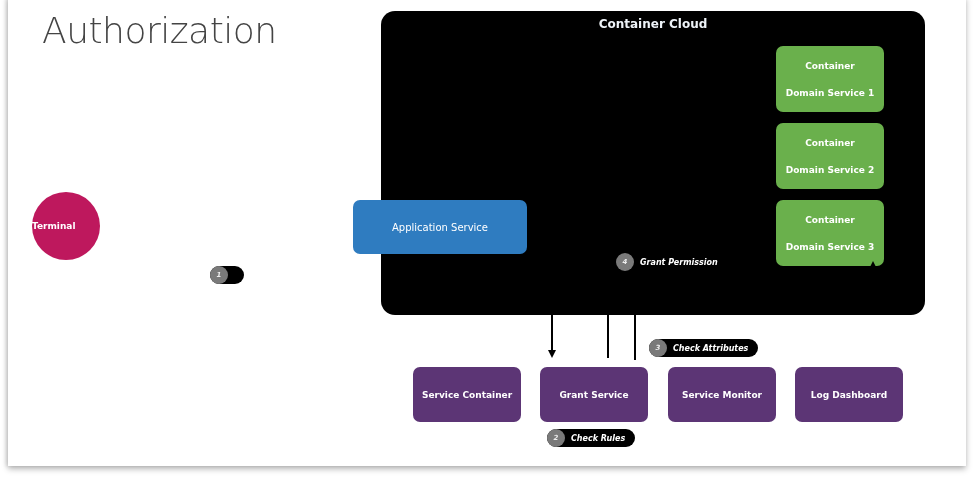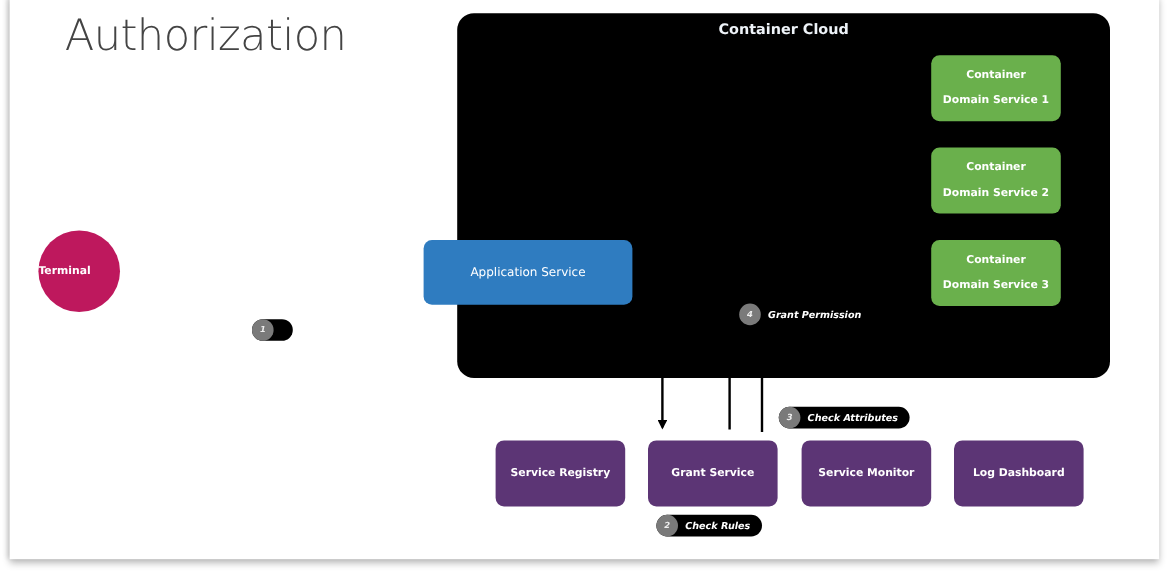--- a/index.html
+++ b/index.html
@@ -1,28 +1,28 @@
 <!DOCTYPE html>
 <html><head>
 <meta charset="utf-8">
 <style>
   html, body { margin:0; padding:0; }
   body { width:975px; height:480px; background:#ffffff; position:relative; overflow:hidden;
          font-family:"DejaVu Sans", sans-serif; }
   .slide { position:absolute; left:8px; top:-4px; width:958px; height:470px; background:#fff;
            box-shadow: 0 3px 6px rgba(0,0,0,0.28), -2px 0 4px rgba(0,0,0,0.12); }
-  .title { position:absolute; left:54px; top:10px; font-family:"DejaVu Sans", sans-serif;
+  .title { position:absolute; left:42px; top:10px; font-family:"DejaVu Sans", sans-serif;
            font-weight:200; font-size:36px; color:#444; letter-spacing:-0.5px; }
   .cloud { position:absolute; left:381px; top:11px; width:544px; height:304px; background:#000000;
            border-radius:14px; }
   .cloud-title { position:absolute; left:0; width:544px; top:6px; text-align:center; font-weight:bold;
            font-size:12px; color:#eef3f8; }
   .box { position:absolute; border-radius:7px; color:#fff; font-weight:bold; font-size:9px;
          display:flex; flex-direction:column; align-items:center; justify-content:center; text-align:center; }
-  .green { background:#6ab04c; width:108px; height:55px; justify-content:space-around; padding:6px 0; box-sizing:border-box; }
+  .green { background:#6ab04c; width:108px; height:66px; justify-content:space-around; padding:6px 0; box-sizing:border-box; }
   .purple { background:#5c3575; width:108px; height:55px; }
   .blue { background:#2f7cc0; font-weight:normal; font-size:10px; }
   .terminal { position:absolute; left:32px; top:192px; width:68px; height:68px; border-radius:50%;
               background:#be185d; color:#fff; font-weight:bold; font-size:9px; display:flex;
               align-items:center; justify-content:flex-start; }
   .pill { position:absolute; height:18px; background:#000; border-radius:10px; display:flex; align-items:center;
           color:#fff; font-style:italic; font-weight:bold; font-size:8px; padding-right:10px; white-space:nowrap; }
   .pill .num { width:18px; height:18px; border-radius:50%; background:#7a7a7a; color:#eee; font-size:7px;
                display:flex; align-items:center; justify-content:center; margin-right:6px; font-style:italic; }
   svg.arrows { position:absolute; left:0; top:0; }
@@ -52,21 +52,21 @@
 <div class="box green" style="left:776px; top:123px;">
   <span>Container</span>
   <span>Domain Service 2</span>
 </div>
 <div class="box green" style="left:776px; top:200px;">
   <span>Container</span>
   <span>Domain Service 3</span>
 </div>
 
 <div class="box purple" style="left:413px; top:367px;">
-  <span>Service Registry</span>
+  <span>Service Container</span>
 </div>
 <div class="box purple" style="left:540px; top:367px;">
   <span>Grant Service</span>
 </div>
 <div class="box purple" style="left:668px; top:367px;">
   <span>Service Monitor</span>
 </div>
 <div class="box purple" style="left:795px; top:367px;">
   <span>Log Dashboard</span>
 </div>

